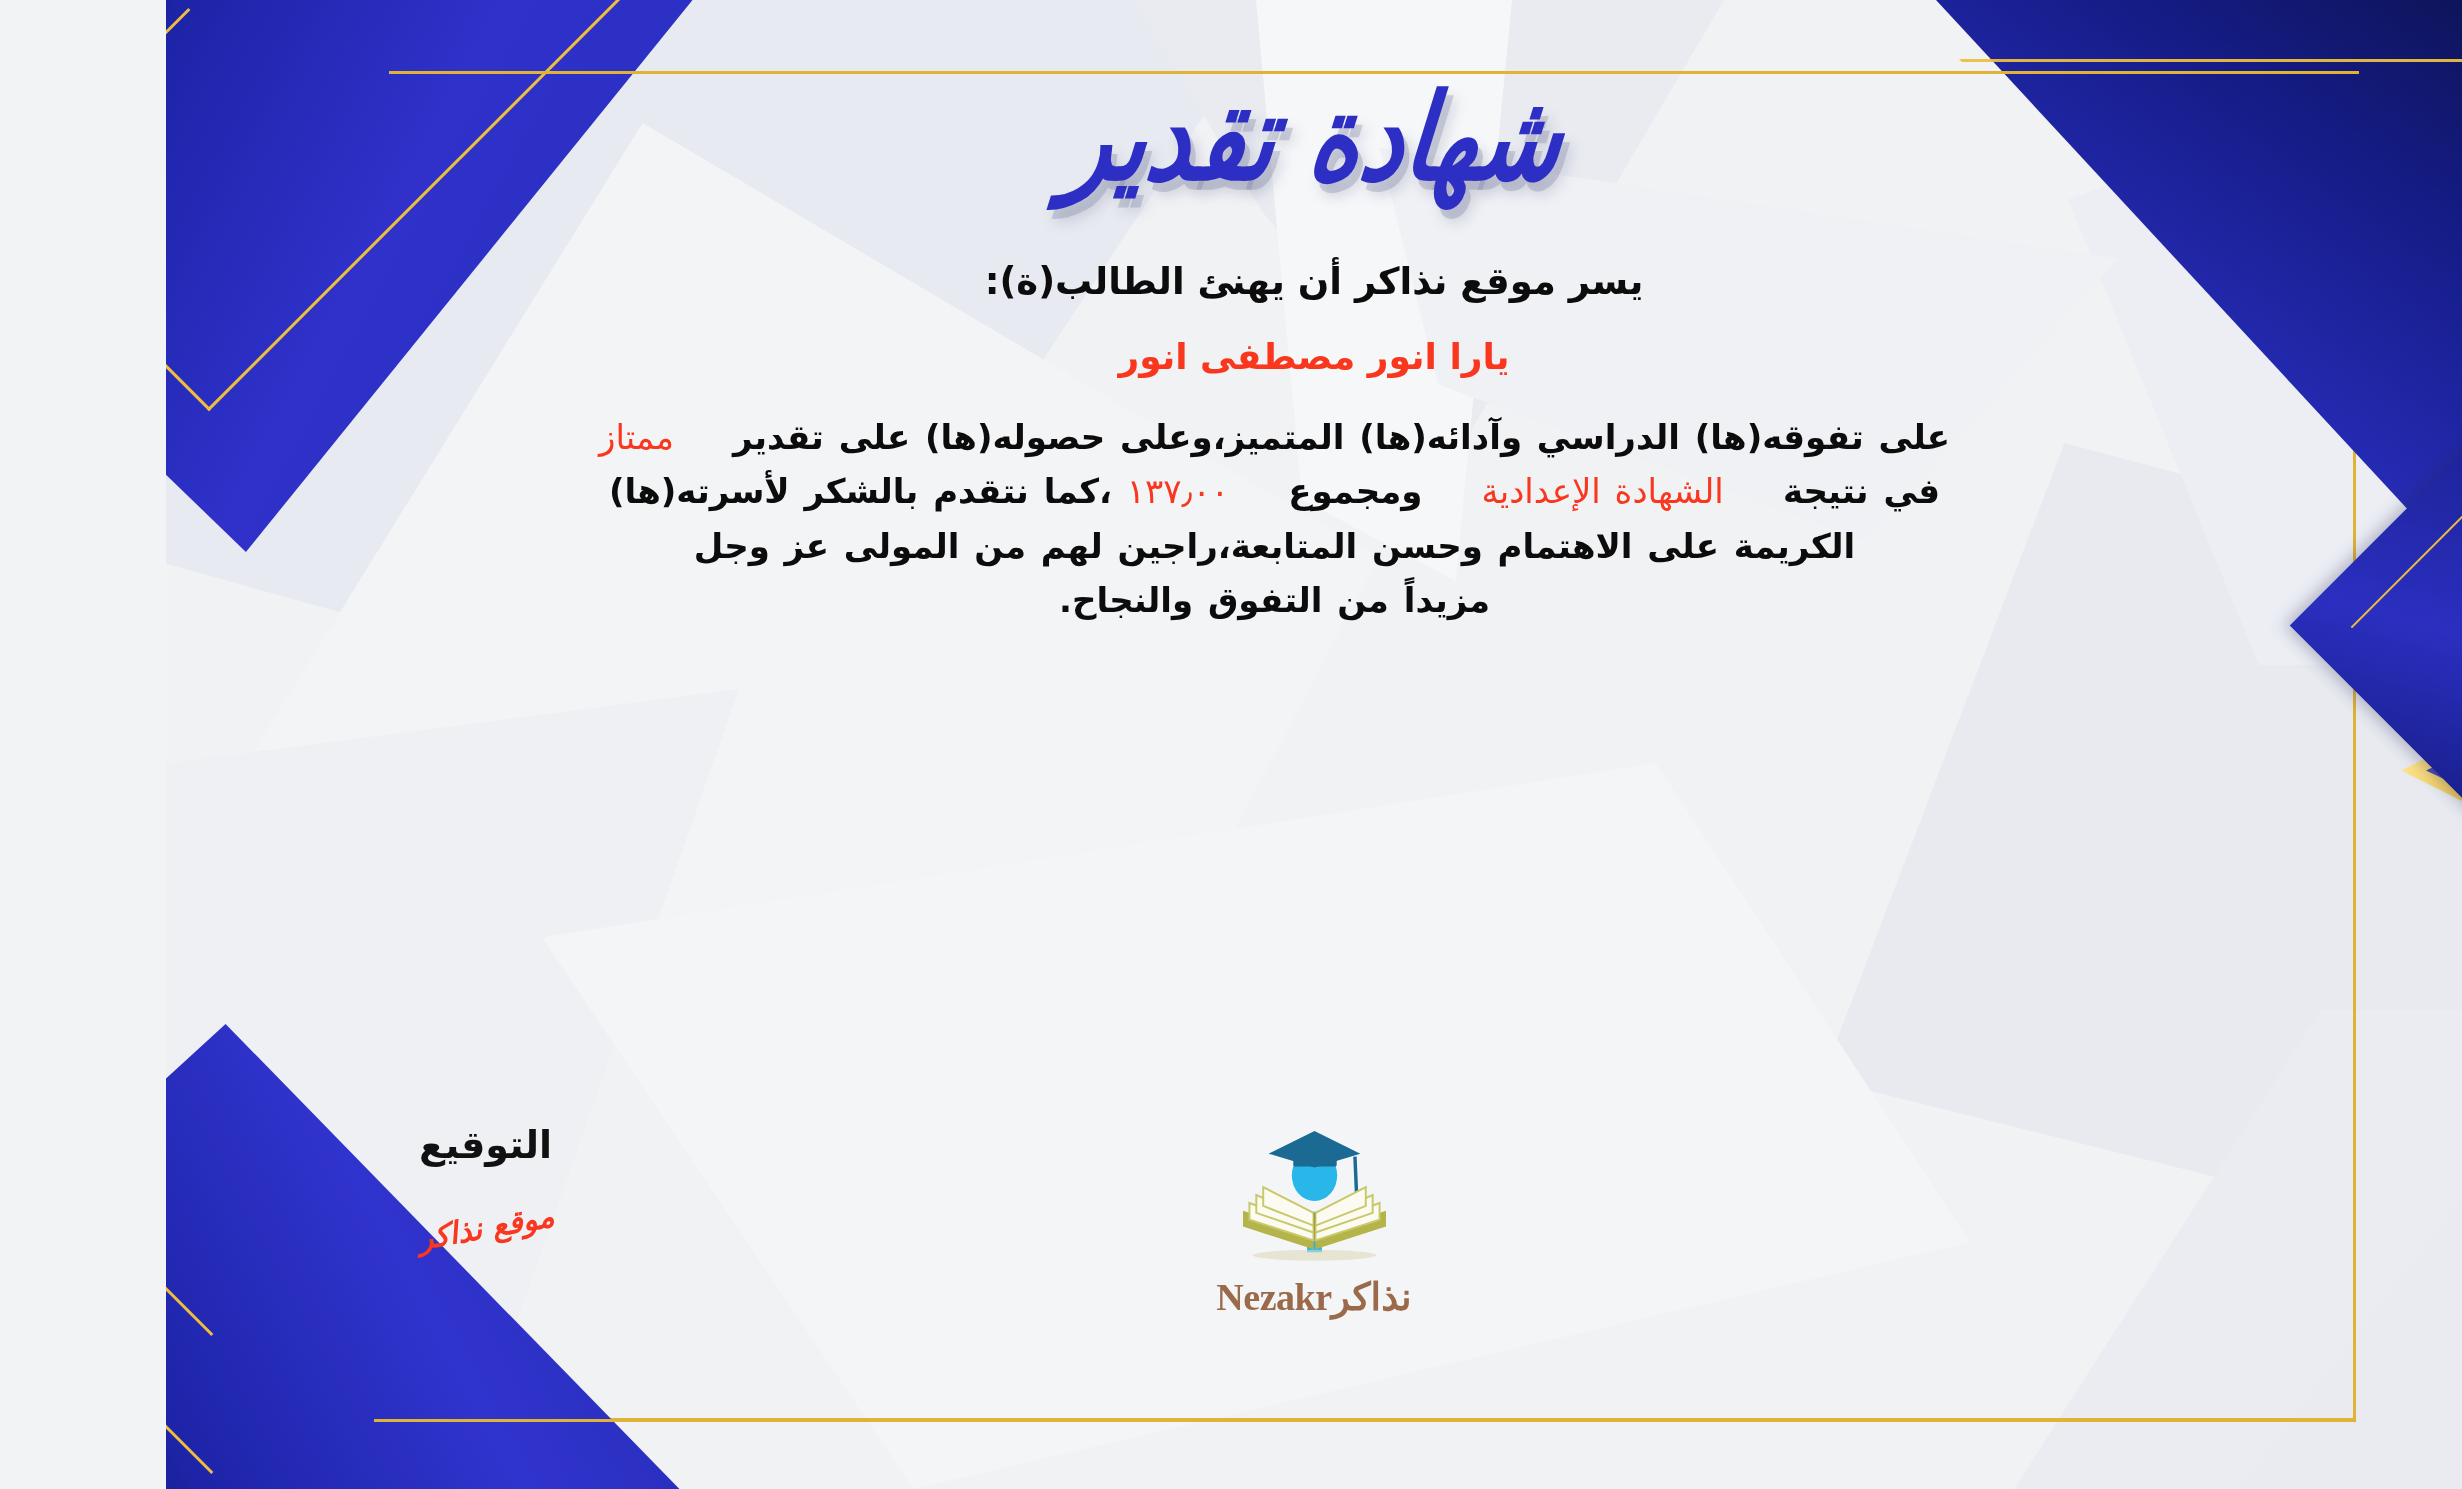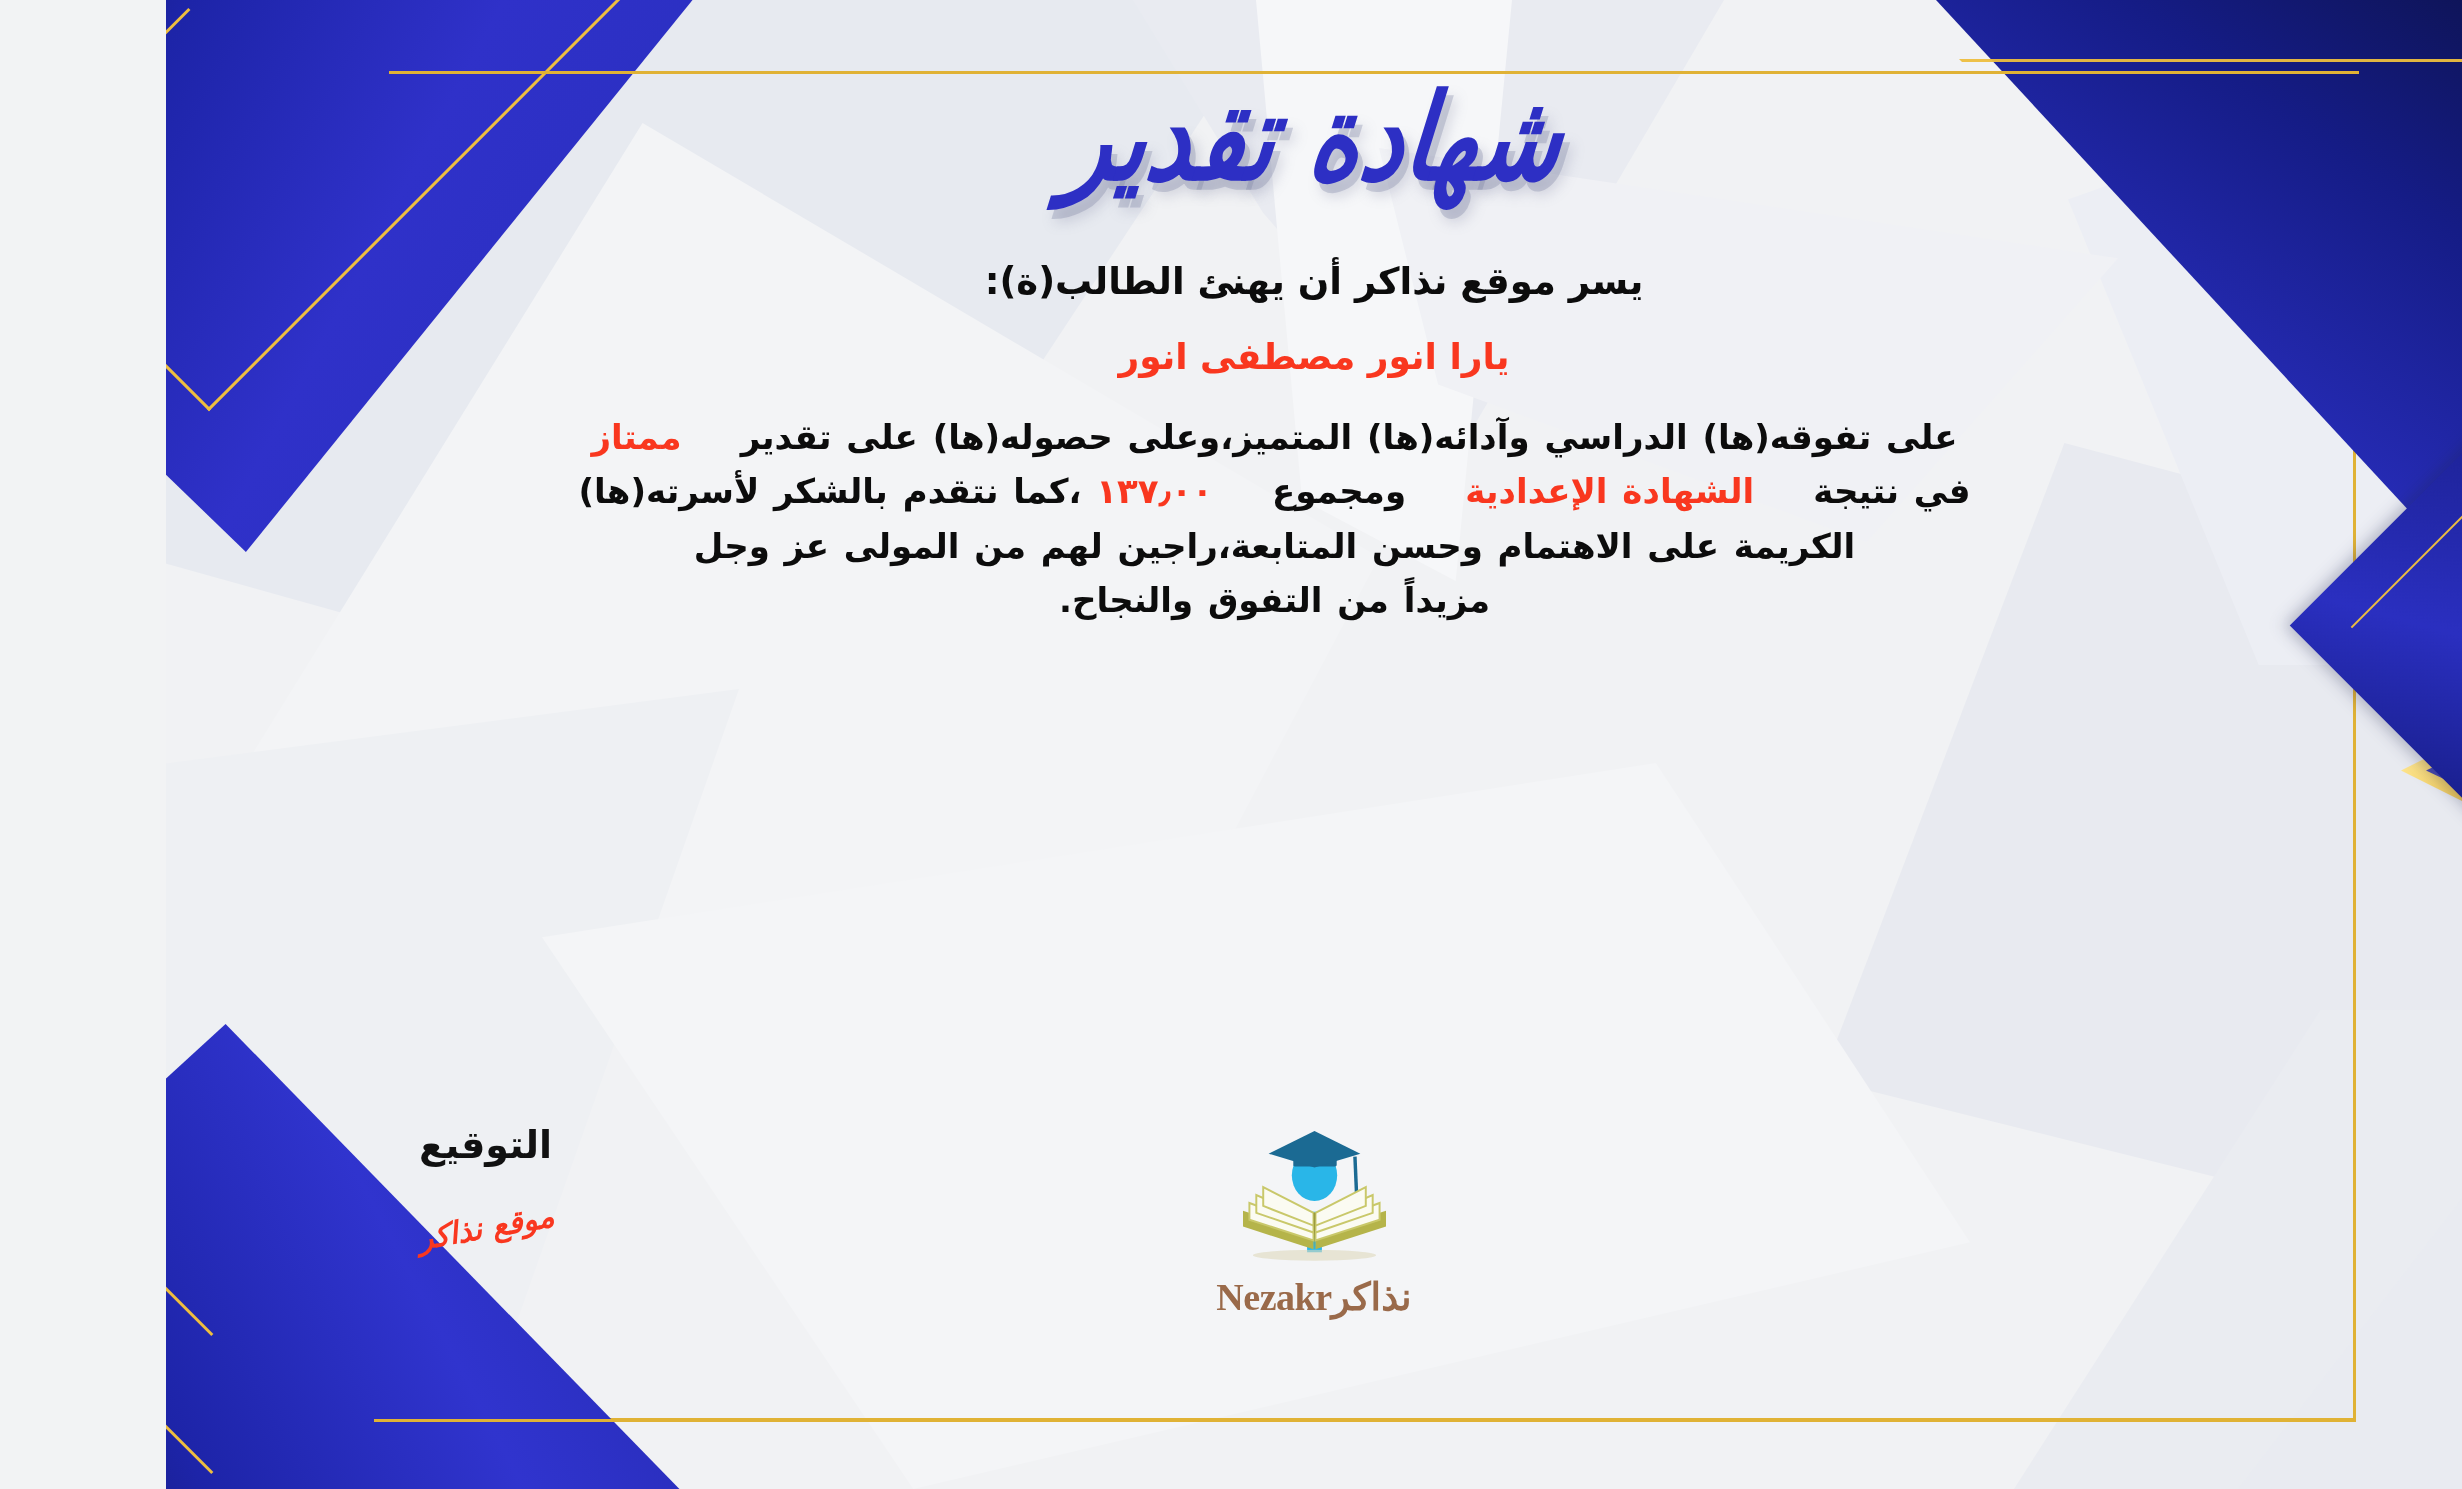--- a/index.html
+++ b/index.html
@@ -223,21 +223,21 @@
   .paragraph {
     margin-top:27.6px;
     width:2147px;
     margin-inline:auto;
     font-size:34px;
     line-height:1.60;
     font-weight:700;
     text-align:center;
     word-spacing:3px;
   }
-  .hl { color:#f9371f; font-weight:700; }
+  .hl { color:#f9371f; font-weight:400; }
   .gap { display:inline-block; width:29.5px; }
 
   
   .footer {
     position:absolute;
     left:0; right:0;
     top:1123px;
     height:315px;
   }
 

